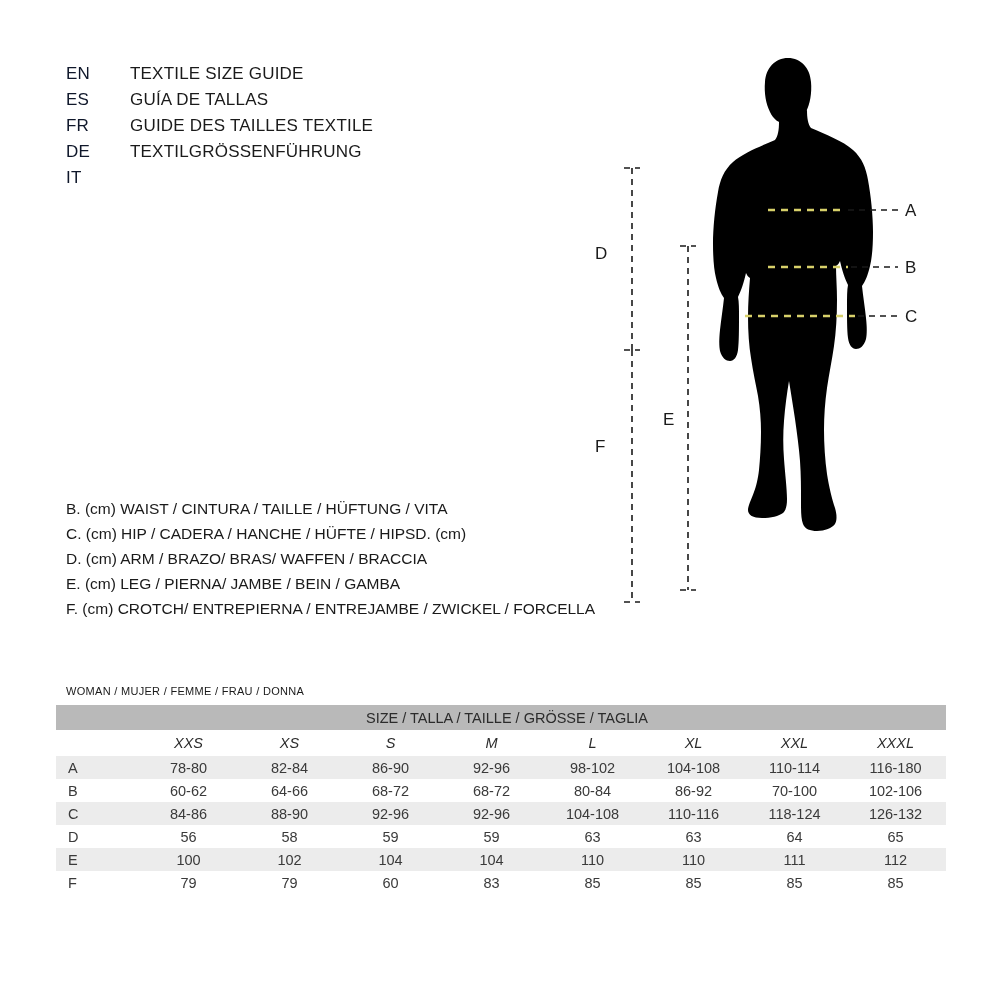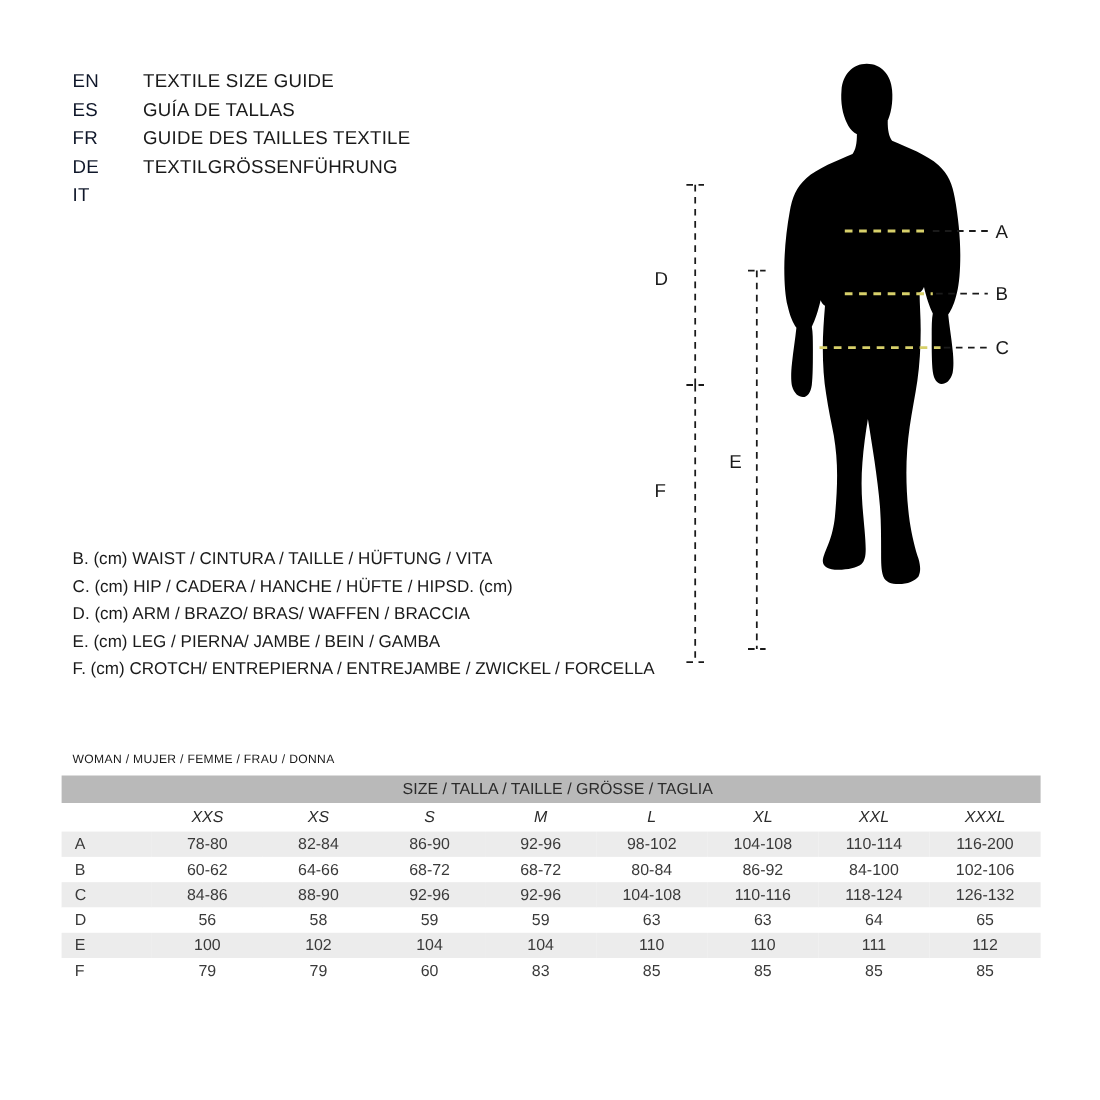--- a/index.html
+++ b/index.html
@@ -282,32 +282,32 @@
 
       <tr class="shaded">
         <td class="rowlab">A</td>
         <td>78-80</td>
         <td>82-84</td>
         <td>86-90</td>
         <td>92-96</td>
         <td>98-102</td>
         <td>104-108</td>
         <td>110-114</td>
-        <td>116-200</td>
+        <td>116-180</td>
       </tr>
 
       <tr class="plain">
         <td class="rowlab">B</td>
         <td>60-62</td>
         <td>64-66</td>
         <td>68-72</td>
         <td>68-72</td>
         <td>80-84</td>
         <td>86-92</td>
-        <td>84-100</td>
+        <td>70-100</td>
         <td>102-106</td>
       </tr>
 
       <tr class="shaded">
         <td class="rowlab">C</td>
         <td>84-86</td>
         <td>88-90</td>
         <td>92-96</td>
         <td>92-96</td>
         <td>104-108</td>

